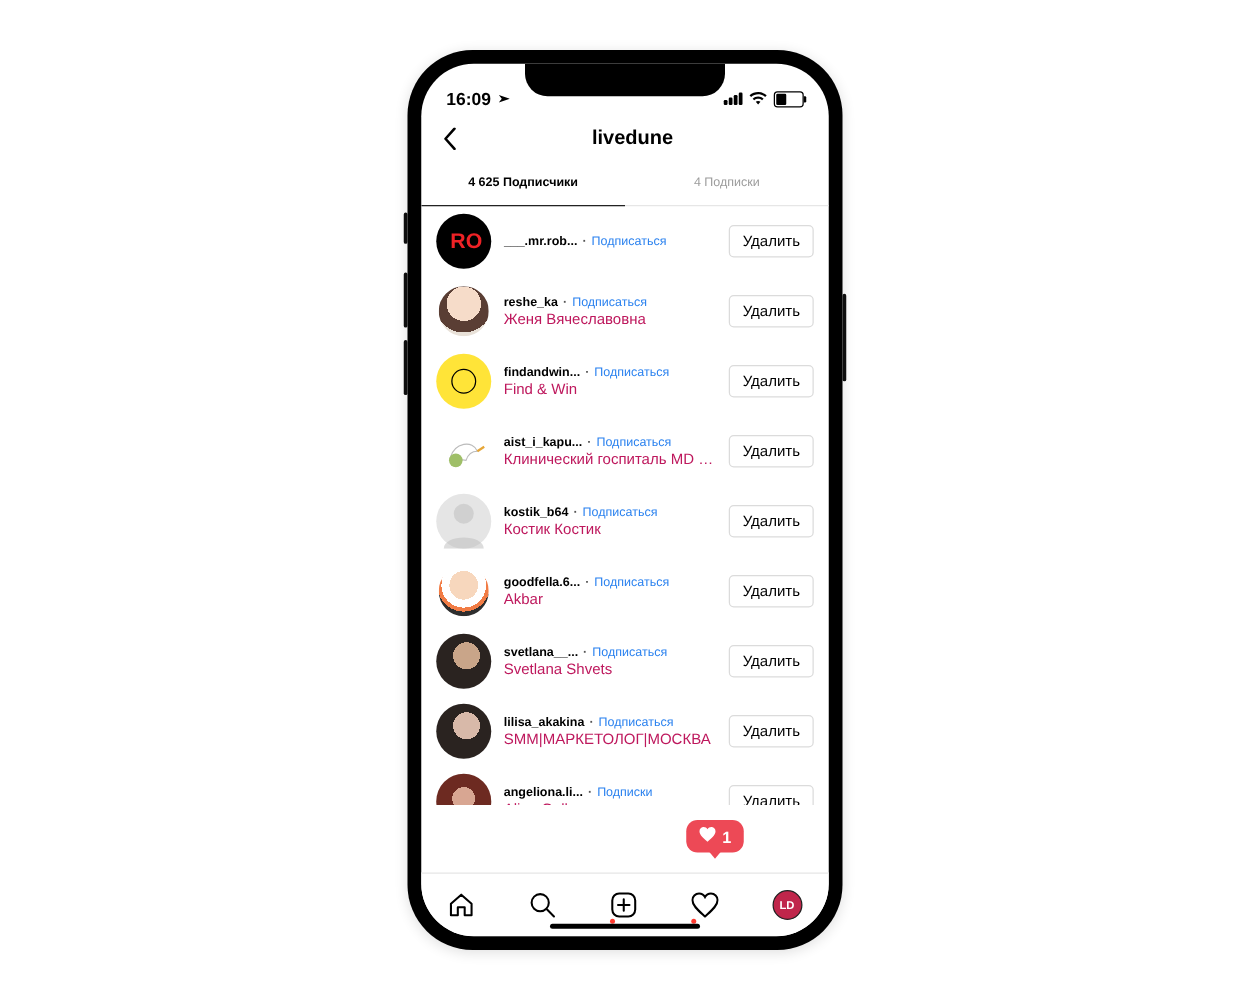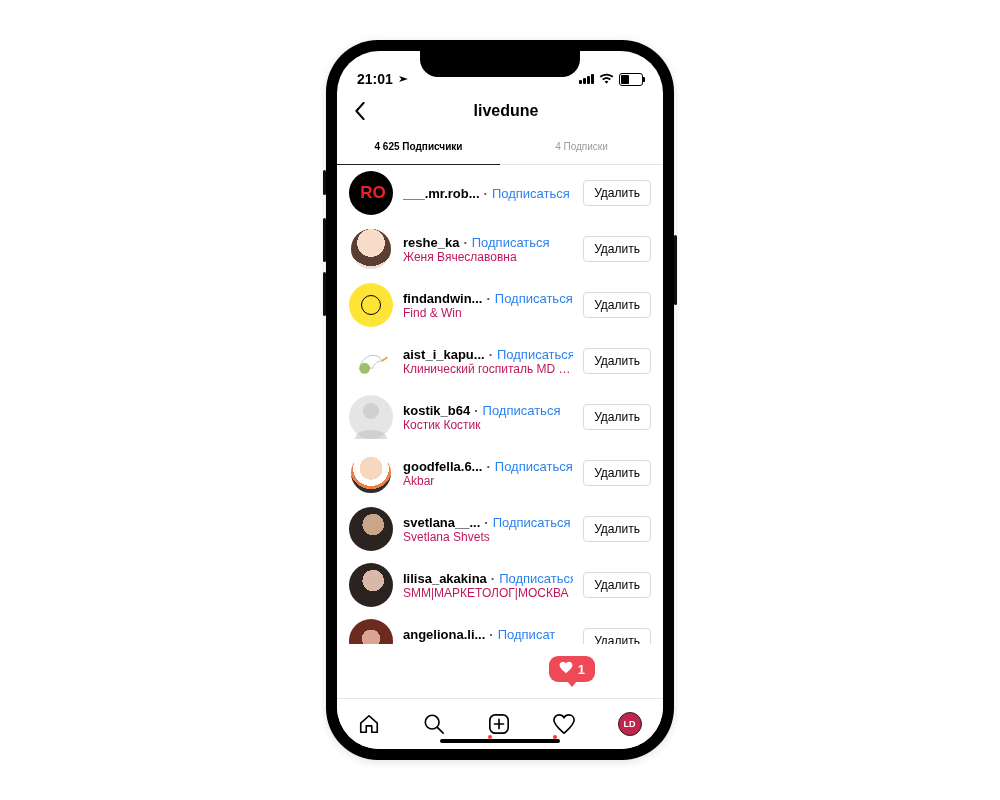--- a/index.html
+++ b/index.html
@@ -87,21 +87,21 @@
   .avatar{width:44px;height:44px;border-radius:50%;flex-shrink:0;position:relative;display:flex;align-items:center;justify-content:center;font-weight:700;}
   .avatar.ring::before{
     content:"";position:absolute;inset:-3px;border-radius:50%;
     background:conic-gradient(#fdc468,#df4996,#c13584,#f77737,#fdc468);
     z-index:-1;
   }
   .avatar.ring{border:2px solid #fff;box-sizing:border-box;}
   .avatar-default{background:#e5e5e5;}
   .avatar-default svg{width:44px;height:44px;opacity:.5;}
   .meta{flex:1;min-width:0;}
-  .line1{font-size:13px;font-weight:600;display:flex;align-items:flex-start;gap:4px;white-space:nowrap;overflow:hidden;}
+  .line1{font-size:10px;font-weight:600;display:flex;align-items:flex-start;gap:4px;white-space:nowrap;overflow:hidden;}
   .line1 .dot{color:#555;}
   .subscribe{color:#2b82ef;font-weight:500;}
   .line2{font-size:12px;color:#be185d;white-space:nowrap;overflow:hidden;text-overflow:ellipsis;}
   .del{
     border:1px solid #dbdbdb;border-radius:4px;background:#fff;
     font-size:12px;font-weight:500;padding:5px 10px;color:#000;
   }
   
   .tabbar{
     position:absolute;bottom:0;left:0;right:0;height:50px;border-top:1px solid #e6e6e6;
@@ -139,21 +139,21 @@
   <div class="btn-side btn-left1"></div>
   <div class="btn-side btn-left2"></div>
   <div class="btn-side btn-left3"></div>
   <div class="btn-side btn-right"></div>
 
   <div class="screen">
     <div class="notch"></div>
 
     <div class="statusbar">
       <div class="clockcell">
-        <span>21:01</span>
+        <span>16:09</span>
         <span class="loc-icon">
           <svg width="10" height="10" viewBox="0 0 24 24">
               <path d="M2 12 L22 2 L12 22 L11 13 Z" fill="#000"></path>
             </svg>
         </span>
       </div>
       <div class="rightcell">
         <span class="bars">
             <i></i>
             <i></i>
@@ -292,21 +292,21 @@
             <div class="line2">SMM|МАРКЕТОЛОГ|МОСКВА</div>
           </div>
           <button class="del">Удалить</button>
         </div>
         <div class="row">
           <div class="avatar av-ang"></div>
           <div class="meta">
             <div class="line1">
               <span>angeliona.li...</span>
               <span class="dot">·</span>
-              <span class="subscribe">Подписат</span>
+              <span class="subscribe">Подписки</span>
             </div>
             <div class="line2">Alina Galkova</div>
           </div>
           <button class="del">Удалить</button>
         </div>
       </div>
 
     <div class="heart-bubble">
       <span>
         <svg width="14" height="13" viewBox="0 0 24 22">

